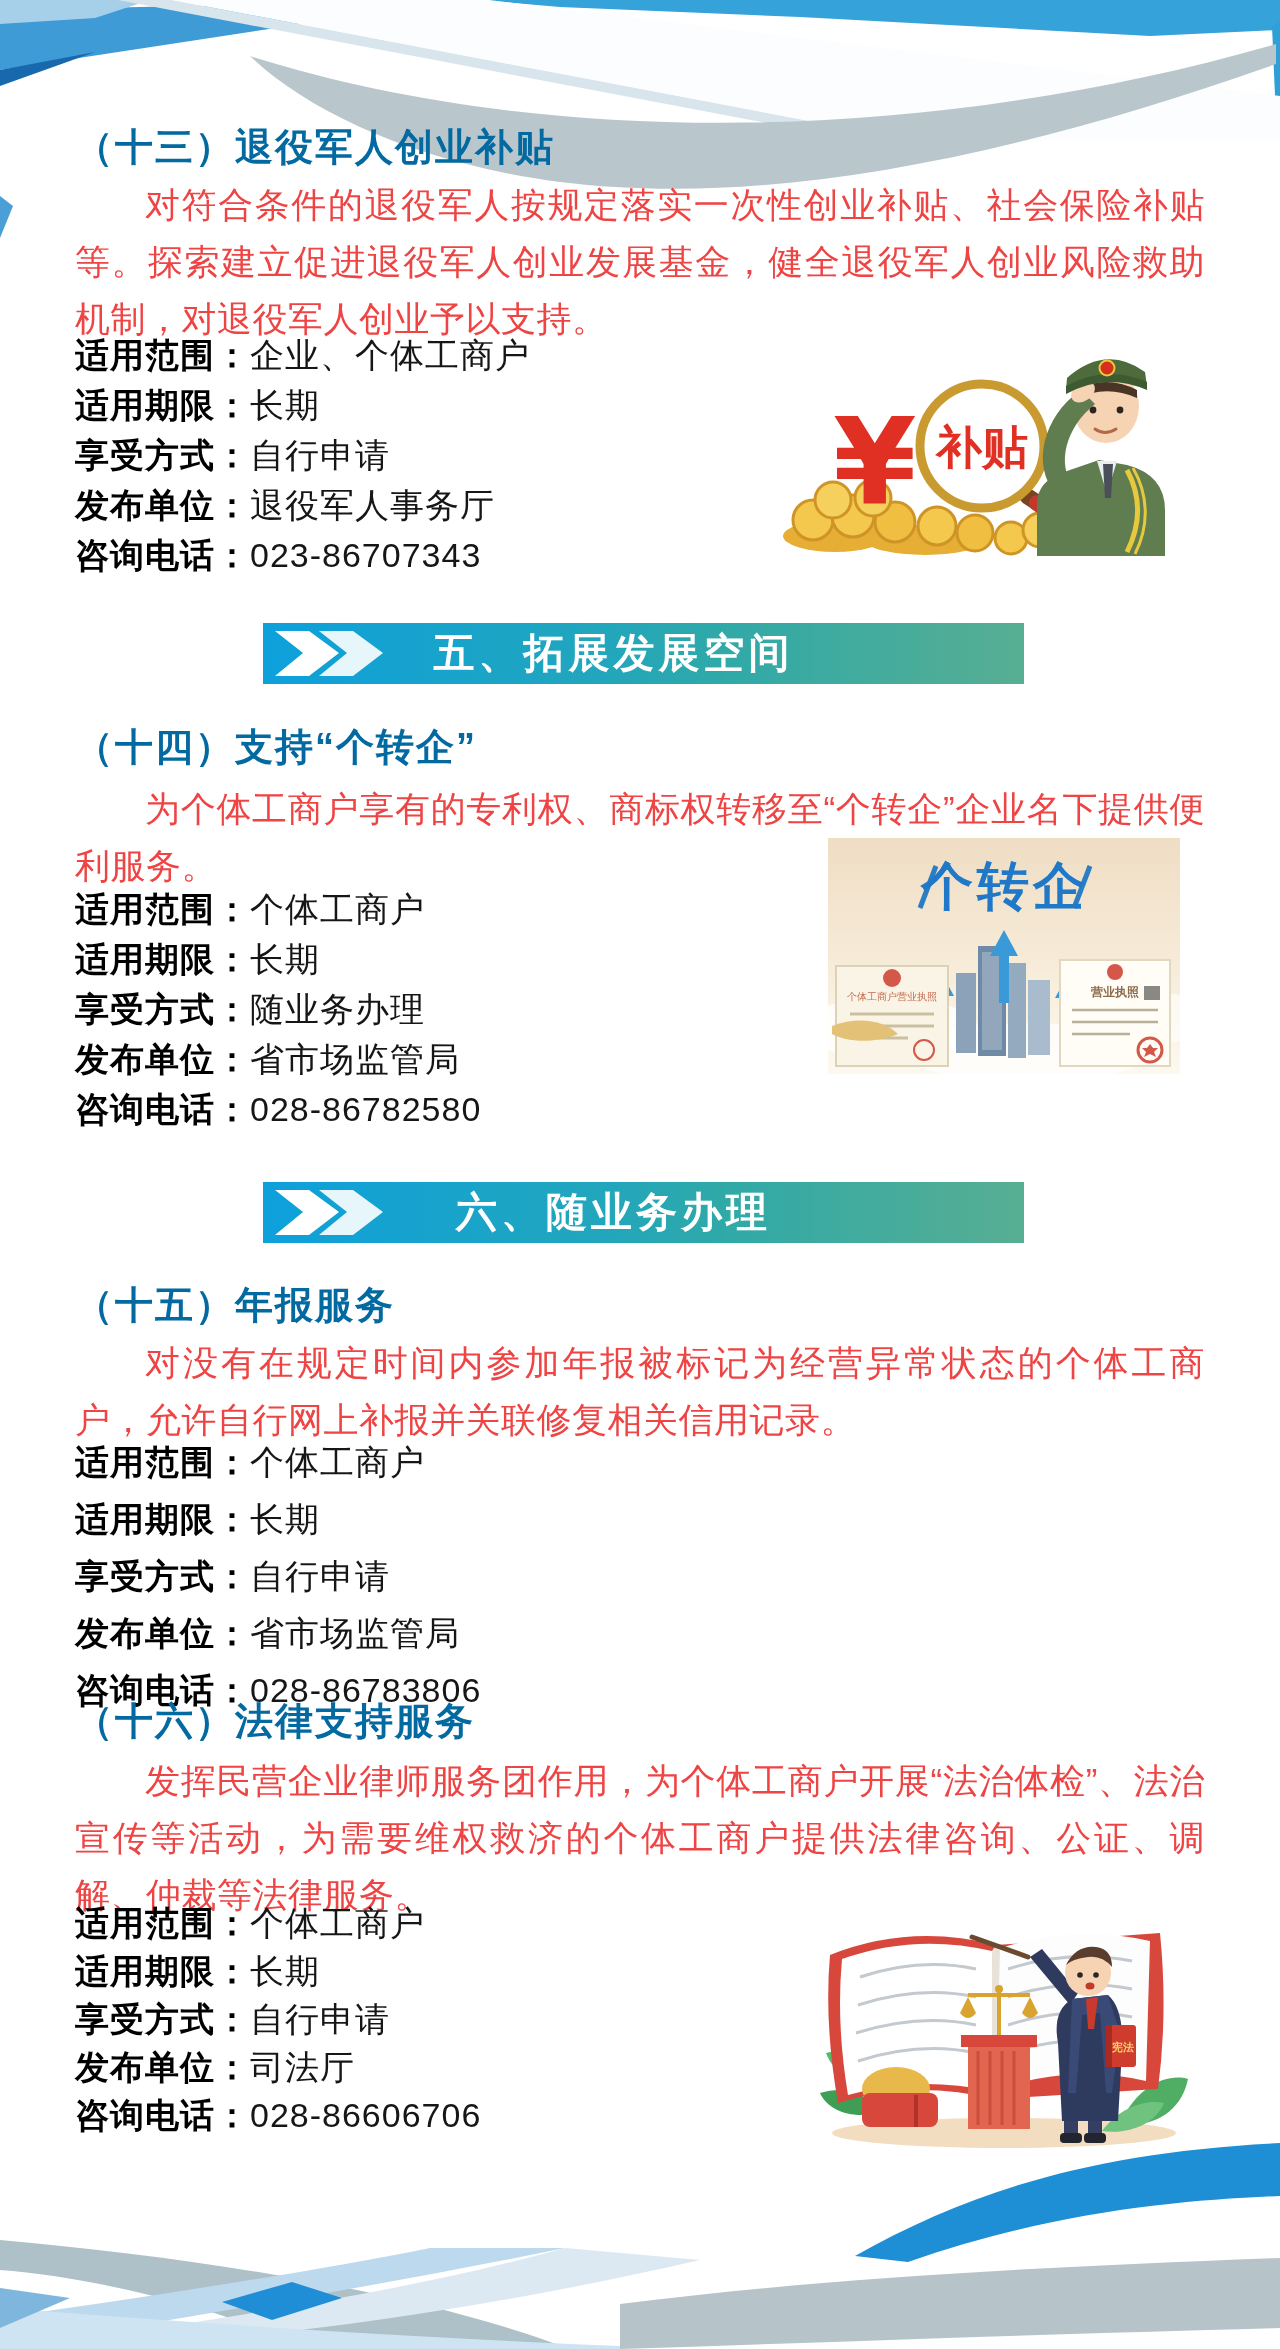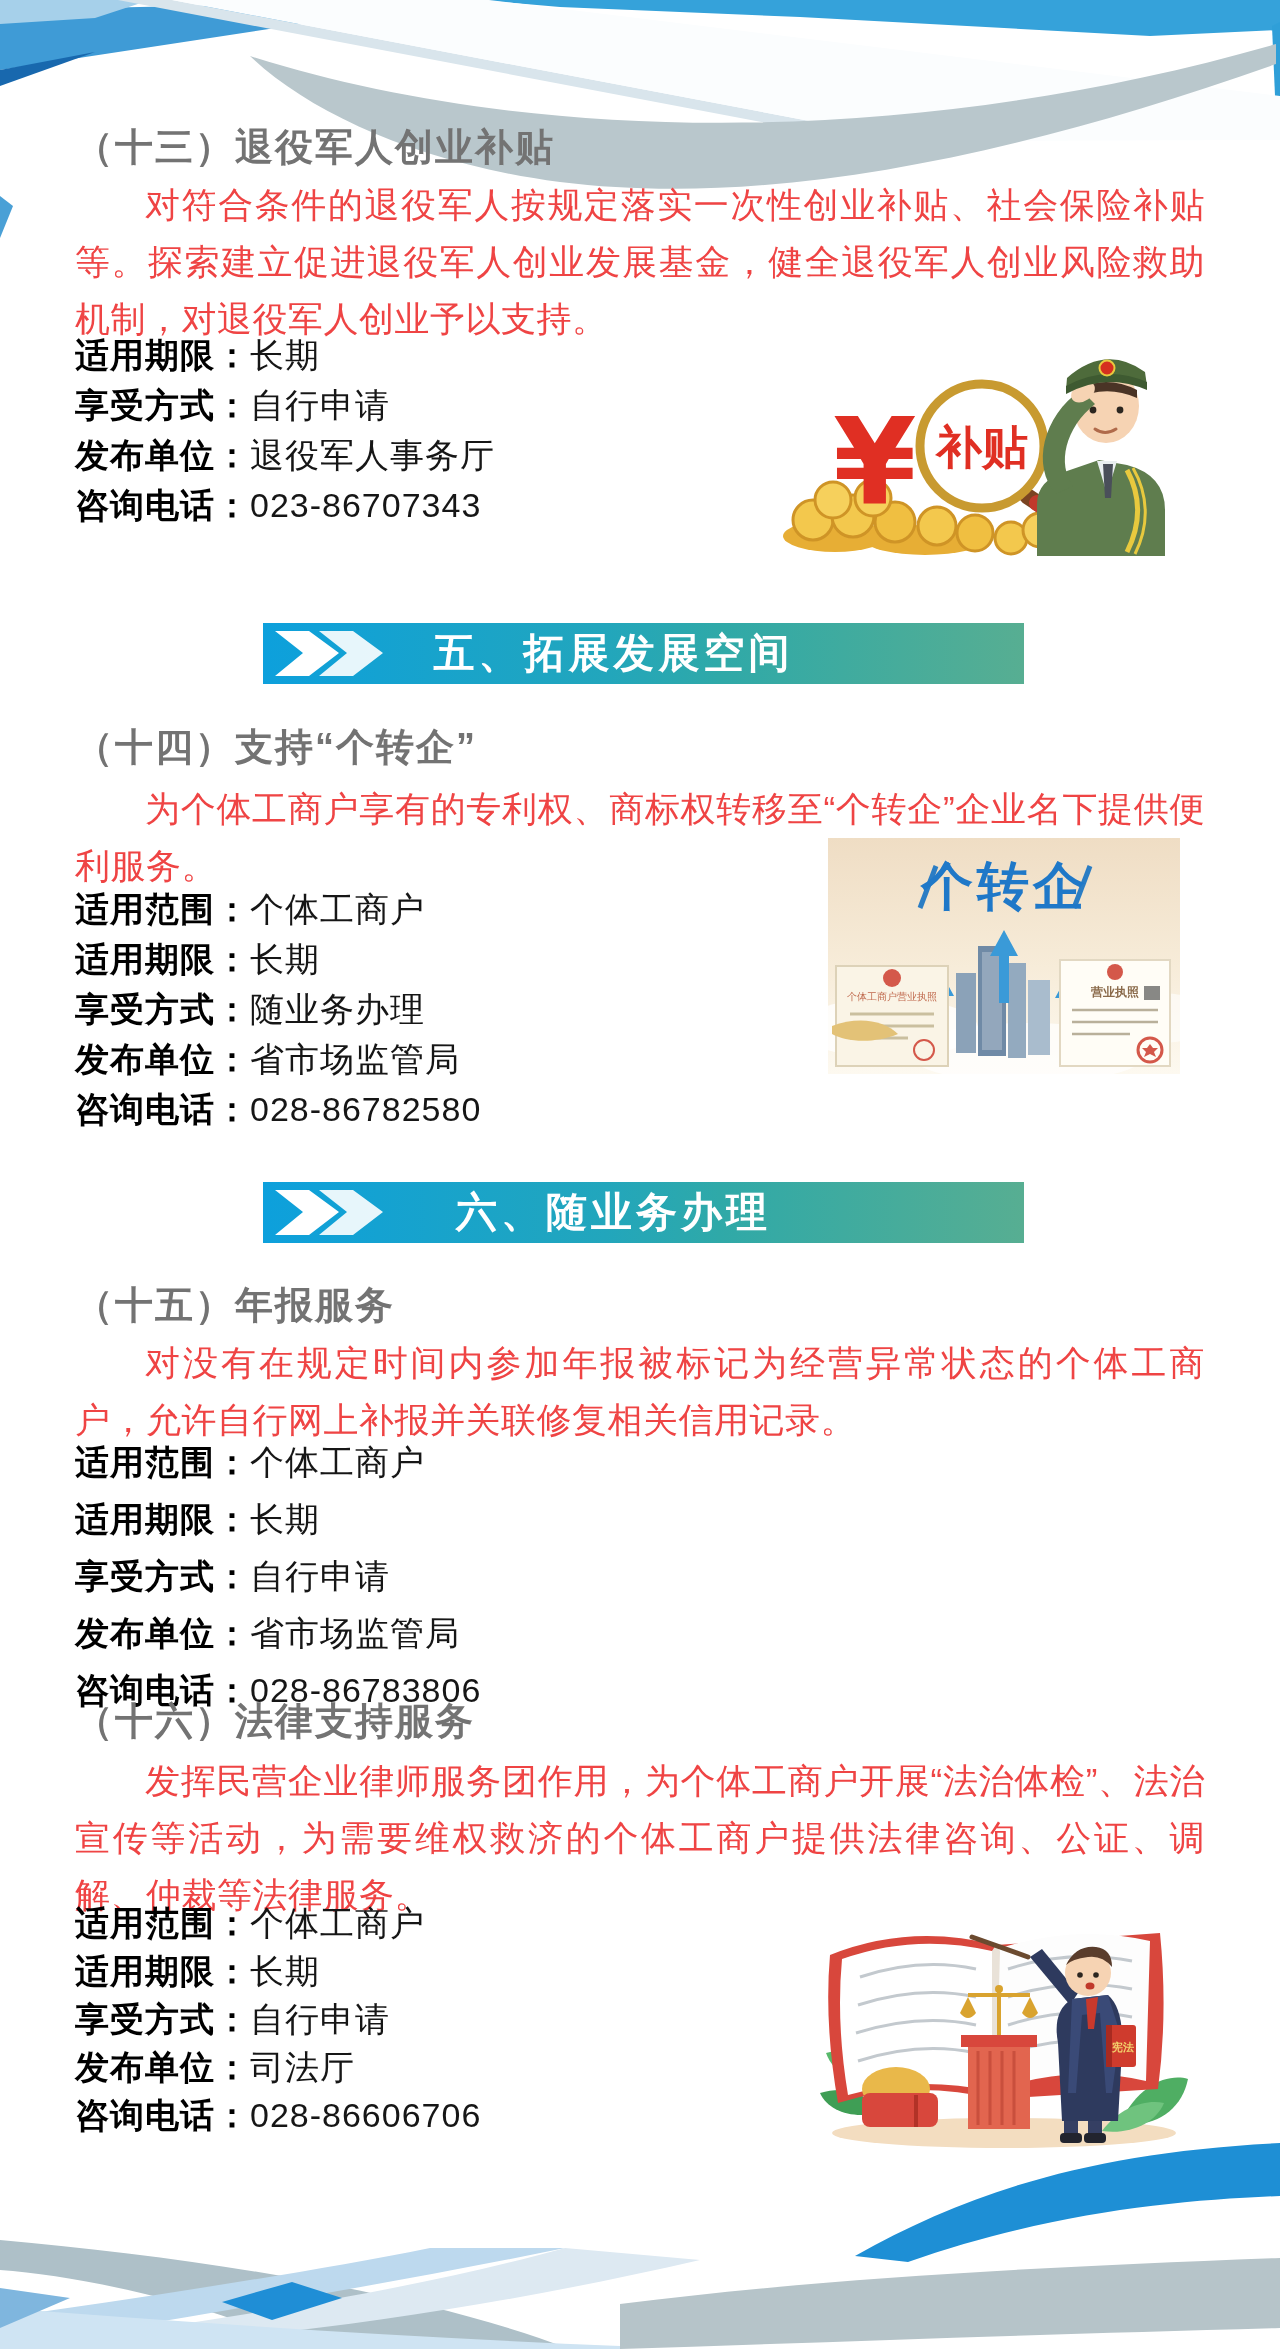--- a/index.html
+++ b/index.html
@@ -1,19 +1,19 @@
 <!DOCTYPE html>
 <html><head>
 <meta charset="utf-8">
 <style>
   html,body{margin:0;padding:0;background:#fff;}
   .page{position:relative;width:1280px;height:2349px;background:#ffffff;overflow:hidden;
         font-family:"Liberation Sans","DejaVu Sans",sans-serif;color:#1b1b1b;}
   .deco{position:absolute;left:0;display:block;}
-  .sec-heading{position:absolute;left:75px;font-size:38px;font-weight:bold;color:#737373;letter-spacing:2px;white-space:nowrap;}
+  .sec-heading{position:absolute;left:75px;font-size:38px;font-weight:bold;color:#0369a1;letter-spacing:2px;white-space:nowrap;}
   .sec-para{position:absolute;left:75px;width:1130px;font-size:35px;line-height:57px;color:#ef4444;
             text-align:justify;text-indent:2em;letter-spacing:.5px;}
   .fields{position:absolute;left:75px;}
   .field{font-size:34px;white-space:nowrap;}
   .field .lbl{font-weight:bold;color:#000;letter-spacing:1px;}
   .field .val{color:#161616;letter-spacing:1px;}
   .rows50 .field{height:50px;line-height:50px;}
   .rows57 .field{height:57px;line-height:57px;}
   .rows48 .field{height:48px;line-height:48px;}
   .banner{position:absolute;left:263px;width:729px;height:61px;
@@ -38,20 +38,21 @@
     <polygon points="1272,26 1280,22 1280,96 1275,96" fill="#2f9fd8"></polygon>
     <polygon points="118,0 172,0 915,141 846,138" fill="#d9e5ec"></polygon>
     <polygon points="172,0 489,0 1280,96 1280,140 915,141" fill="#fbfdfe"></polygon>
     <path d="M250,56 C520,142 900,152 1276,44 L1276,64 C1000,162 760,207 560,182 C420,164 308,112 250,56 Z" fill="#b9c7cc"></path>
   </svg>
 
   <div>
     <div class="sec-heading" style="top:122px">（十三）退役军人创业补贴</div>
     <div class="sec-para" style="top:176px">对符合条件的退役军人按规定落实一次性创业补贴、社会保险补贴等。探索建立促进退役军人创业发展基金，健全退役军人创业风险救助机制，对退役军人创业予以支持。</div>
     <div class="fields rows50" style="top:330px">
+      <div class="field"><span class="lbl">适用范围：</span><span class="val">企业、个体工商户</span></div>
       <div class="field"><span class="lbl">适用期限：</span><span class="val">长期</span></div>
       <div class="field"><span class="lbl">享受方式：</span><span class="val">自行申请</span></div>
       <div class="field"><span class="lbl">发布单位：</span><span class="val">退役军人事务厅</span></div>
       <div class="field"><span class="lbl">咨询电话：</span><span class="val">023-86707343</span></div>
     </div>
 
     <div class="illo" style="left:775px;top:298px;width:392px;height:258px">
       <svg width="392" height="258" viewBox="0 0 392 258">
 
         <g>

